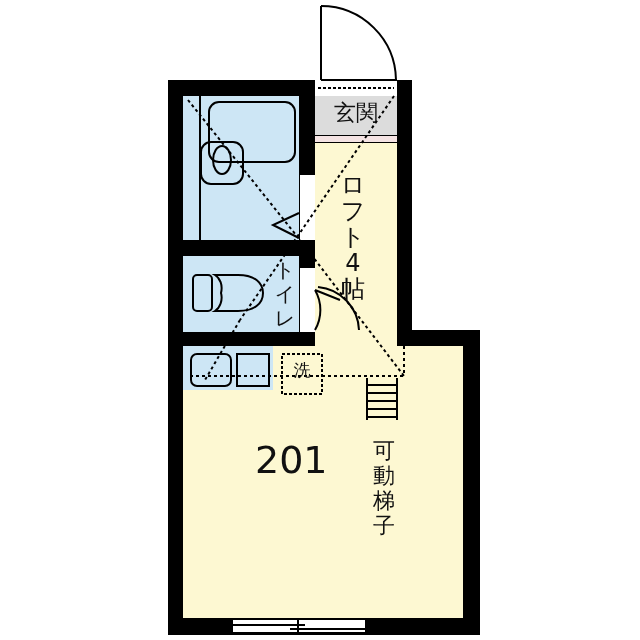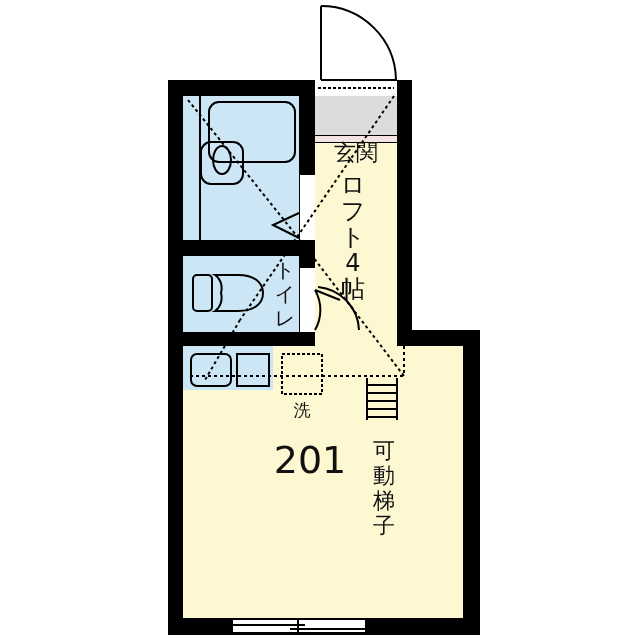--- a/index.html
+++ b/index.html
@@ -1,19 +1,19 @@
 <!DOCTYPE html>
 <html><head>
 <meta charset="utf-8">
 <style>
   html,body{margin:0;padding:0;background:#ffffff;}
   body{width:640px;height:640px;position:relative;overflow:hidden;font-family:"DejaVu Sans","Liberation Sans",sans-serif;}
   .abs{position:absolute;box-sizing:border-box;}
   .wall{background:#000;}
-  .label{position:absolute;color:#111;text-align:center;line-height:1;margin-top:40px;}
+  .label{position:absolute;color:#111;text-align:center;line-height:1;}
   svg{position:absolute;left:0;top:0;}
 </style>
 </head>
 <body>
 
 <div class="abs" style="left:183px;top:346px;width:280px;height:272px;background:#fdf8d2;"></div>
 <div class="abs" style="left:315px;top:143px;width:82px;height:210px;background:#fdf8d2;"></div>
 <div class="abs" style="left:315px;top:96px;width:82px;height:39px;background:#dcdcdc;"></div>
 <div class="abs" style="left:315px;top:135px;width:82px;height:8px;background:#f4e3e3;border-top:1px solid #000;border-bottom:1px solid #000;"></div>
 <div class="abs" style="left:183px;top:96px;width:116px;height:144px;background:#cde6f5;"></div>
@@ -113,15 +113,15 @@
 
 <div class="label" style="left:282px;top:362px;width:40px;font-size:17px;">洗</div>
 
 <div class="abs" style="left:370px;top:438px;width:28px;display:flex;flex-direction:column;align-items:center;font-size:22px;line-height:25px;color:#111;">
   <span>可</span>
   <span>動</span>
   <span>梯</span>
   <span>子</span>
 </div>
 
-<div class="abs" style="left:255px;top:440px;width:110px;text-align:center;color:#111;font-size:38px;line-height:40px;">
+<div class="abs" style="left:255px;top:440px;width:110px;color:#111;font-size:38px;line-height:40px;">
   <div>201</div>
 </div>
 
 </body></html>

